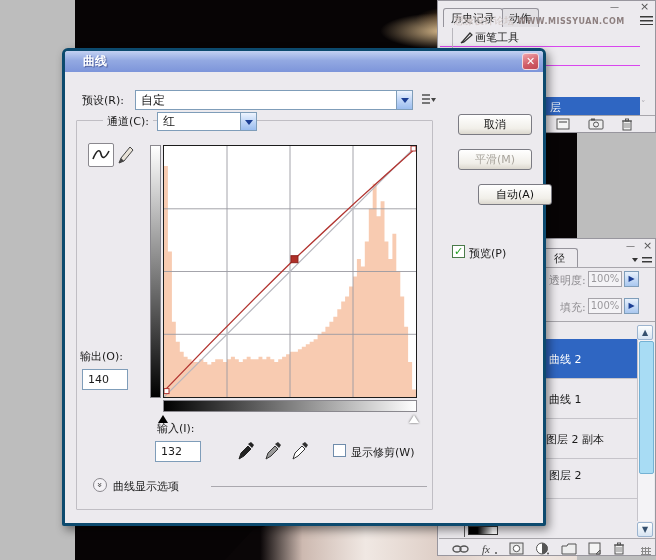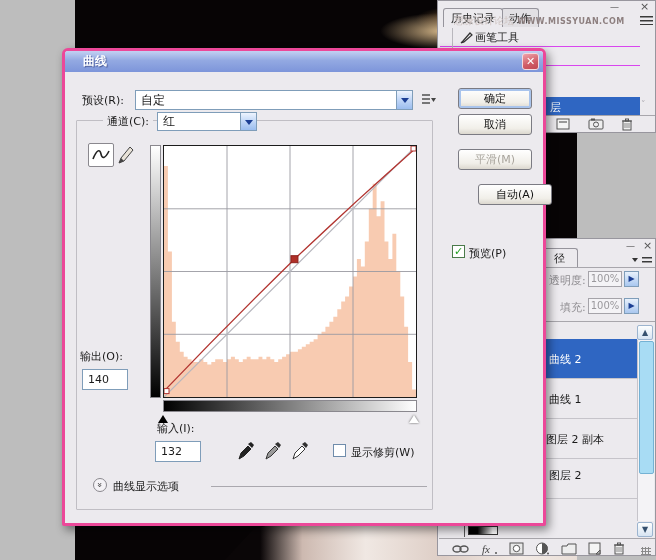--- a/index.html
+++ b/index.html
@@ -41,21 +41,21 @@
   .selrow { background:#2f66c2; color:#fff; }
   .scroll-btn { width:16px; height:15px; background:linear-gradient(180deg,#fdfefe,#d7e4f2); border:1px solid #9cb4cf; border-radius:2px; color:#35506e; font-size:8px; text-align:center; line-height:13px; }
   .vallabel { color:#8f8d91; }
   .valbox { width:34px; height:16px; border:1px solid #a5a3a9; background:#f4f3f6; color:#9a989c; text-align:center; line-height:14px; font-size:10px; }
   .spinbtn { width:15px; height:16px; background:linear-gradient(180deg,#e8f1fc,#a9c7ef); border:1px solid #7f9db9; text-align:center; line-height:13px; color:#1c3f94; font-size:8px; }
   .layer-row { position:absolute; left:1px; width:198px; height:40px; border-bottom:1px solid #c6c4ca; }
   .layer-name { position:absolute; left:110px; top:13px; font-size:11px; }
   .footer-icons svg { display:block; }
 
   
-  #dialog { left:62px; top:48px; width:484px; height:478px; background:#eceaee; border:3px solid #ec4899; border-radius:6px 6px 2px 2px; box-shadow:3px 4px 10px rgba(0,0,0,.45); }
+  #dialog { left:62px; top:48px; width:484px; height:478px; background:#eceaee; border:3px solid #0c4a6e; border-radius:6px 6px 2px 2px; box-shadow:3px 4px 10px rgba(0,0,0,.45); }
   #titlebar { left:0; top:0; width:478px; height:21px; border-radius:3px 3px 0 0; background:linear-gradient(180deg,#c3d1f2 0%,#93a9e2 45%,#7d95da 100%); display:flex; align-items:center; }
   #title-text { color:#fff; font-weight:bold; font-size:12px; padding-left:18px; text-shadow:1px 1px 1px #4a5a9a; }
   #close-btn { position:absolute; right:4px; top:2px; width:17px; height:17px; border:1px solid #f4dade; border-radius:3px; background:linear-gradient(160deg,#f0a3aa 0%,#d05c67 60%,#c24853 100%); color:#fff; font-size:11px; font-weight:bold; text-align:center; line-height:15px; }
   .xp-btn { position:absolute; width:74px; height:21px; border:1px solid #7b7b83; border-radius:3px; background:linear-gradient(180deg,#ffffff 0%,#f1efe9 70%,#dcd8cf 100%); font-size:11px; text-align:center; line-height:19px; color:#111; }
   .xp-btn.default { box-shadow:inset 0 0 0 2px #a9c4ec; }
   .xp-btn.disabled { color:#a8a49c; }
   .combo { position:absolute; background:#fff; border:1px solid #7f9db9; display:flex; align-items:center; }
   .combo .txt { flex:1; padding-left:5px; font-size:12px; }
   .combo .drop { width:16px; align-self:stretch; border-left:1px solid #7f9db9; background:linear-gradient(180deg,#eef4fe,#bdd4f6 55%,#9bbdef); position:relative; }
   .combo .drop::after { content:""; position:absolute; left:4px; top:7px; border:4px solid transparent; border-top:5px solid #1c3f94; }
@@ -230,21 +230,20 @@
     <span class="txt">自定</span>
     <span class="drop"></span>
   </div>
   <svg class="abs" style="left:356px;top:41px;" width="15" height="14" viewBox="0 0 15 14">
       <line x1="1" y1="3" x2="9" y2="3" stroke="#444" stroke-width="1.4"></line>
       <line x1="1" y1="7" x2="9" y2="7" stroke="#444" stroke-width="1.4"></line>
       <line x1="1" y1="11" x2="9" y2="11" stroke="#444" stroke-width="1.4"></line>
       <path d="M10,6 l5,0 l-2.5,4 Z" fill="#444"></path>
     </svg>
 
-  <div class="xp-btn default" style="left:393px;top:37px;">确定</div>
   <div class="xp-btn" style="left:393px;top:63px;">取消</div>
   <div class="xp-btn disabled" style="left:393px;top:98px;">平滑(M)</div>
   <div class="xp-btn" style="left:413px;top:133px;">自动(A)</div>
 
   <div class="cb" style="left:387px;top:194px;border-color:#4a7a4a;">✓</div>
   <span class="abs" style="left:404px;top:195px;">预览(P)</span>
 
   <fieldset id="curve-group"></fieldset>
   <span class="abs" style="left:38px;top:63px;background:#eceaee;padding:0 4px;">通道(C):</span>
   <div class="combo" style="left:92px;top:61px;width:100px;height:19px;">

